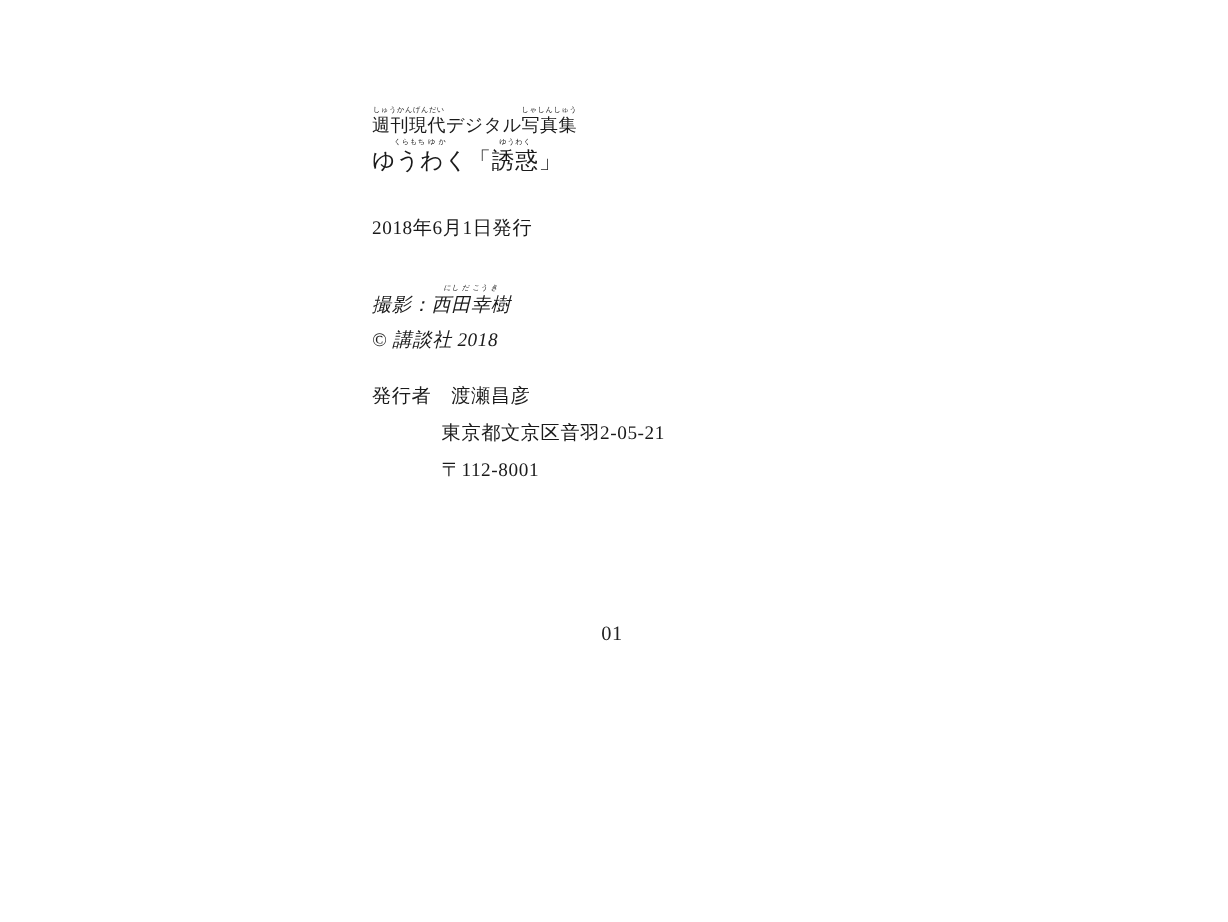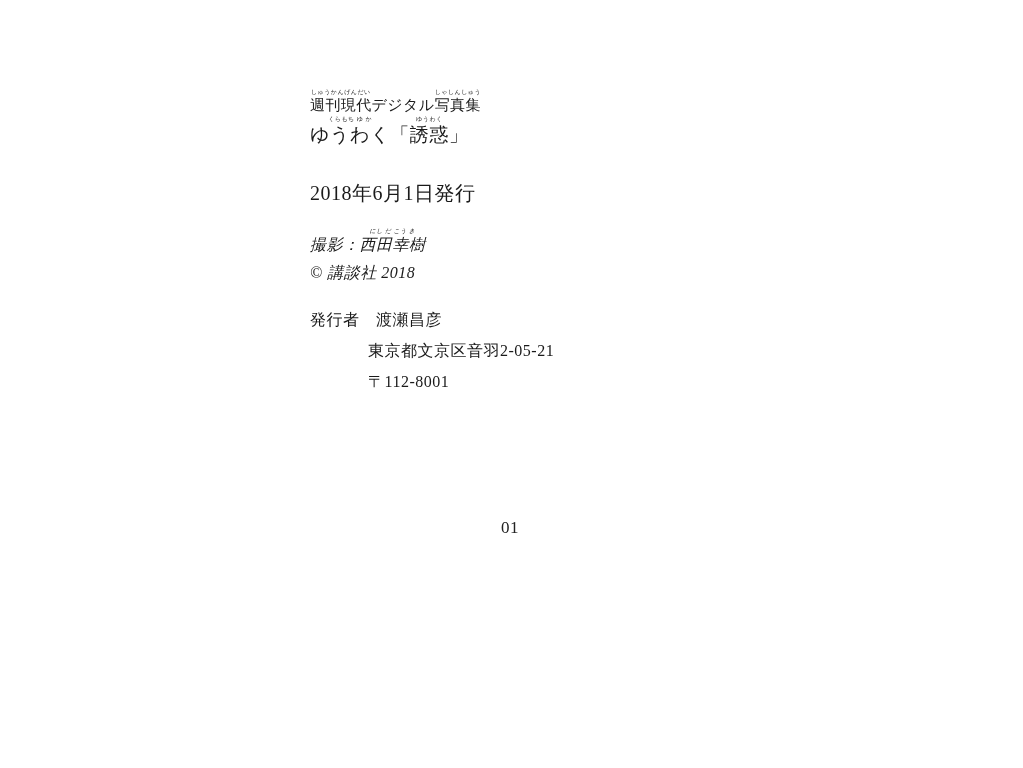--- a/index.html
+++ b/index.html
@@ -60,23 +60,23 @@
     margin-bottom: 12px;
     white-space: nowrap;
   }
   .title-line-2 {
     font-size: 19px;
     letter-spacing: 0.6px;
     white-space: nowrap;
   }
 
   .pub-date {
-    font-size: 20px;
+    font-size: 16px;
     letter-spacing: 0.5px;
-    margin-bottom: 30px;
+    margin-bottom: 46px;
   }
 
   .credits {
     margin-bottom: 26px;
   }
   .credit-line {
     font-size: 16px;
     letter-spacing: 0.5px;
     margin-bottom: 10px;
     white-space: nowrap;

